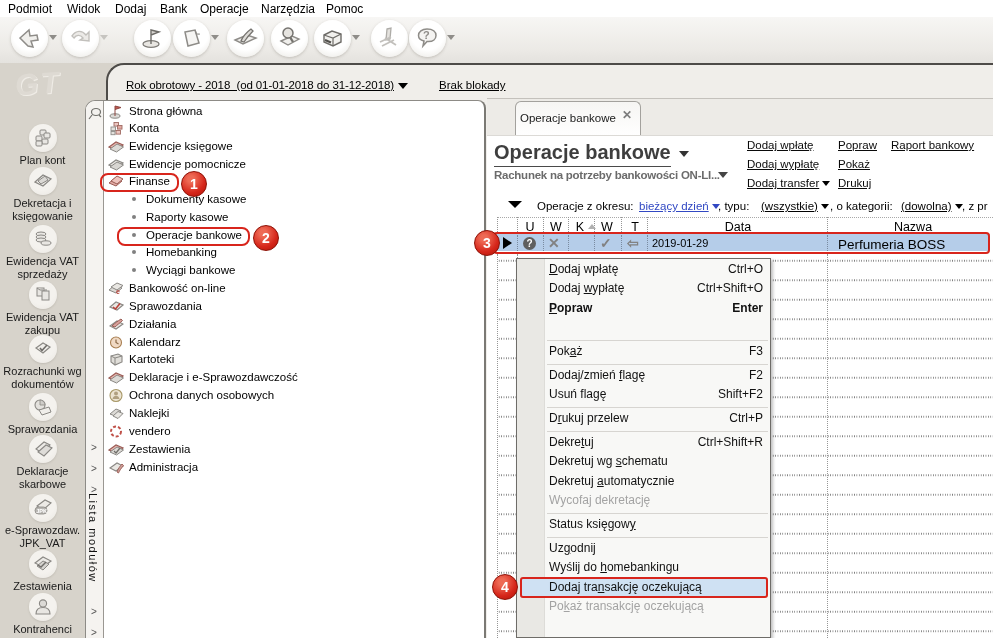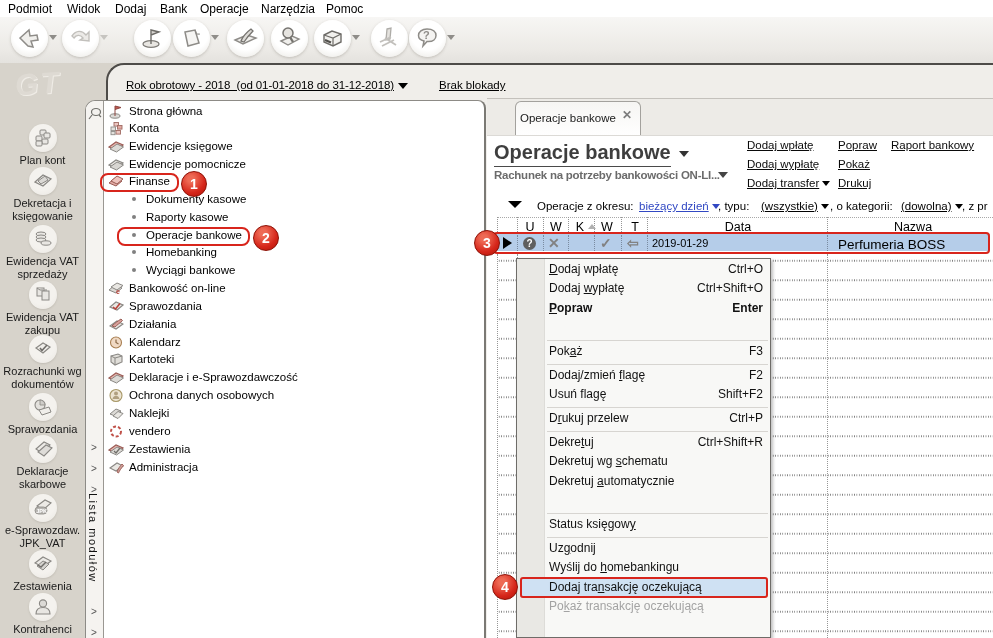--- a/index.html
+++ b/index.html
@@ -559,20 +559,23 @@
   <div class="mi" style="top:174px">
         <span class="lab">Dekre<u>t</u>uj</span>
         <span class="sc">Ctrl+Shift+R</span>
       </div>
   <div class="mi" style="top:213px">
         <span class="lab">Dekretuj <u>a</u>utomatycznie</span>
       </div>
   <div class="mi" style="top:193px">
         <span class="lab">Dekretuj wg <u>s</u>chematu</span>
       </div>
+  <div class="mi dis" style="top:232px">
+        <span class="lab">Wycofaj dekretację</span>
+      </div>
   <div class="msep" style="top:254px"></div>
   <div class="mi" style="top:256px">
         <span class="lab">Status księgow<u>y</u></span>
       </div>
   <div class="msep" style="top:278px"></div>
   <div class="mi" style="top:280px">
         <span class="lab">Uz<u>g</u>odnij</span>
       </div>
   <div class="mi" style="top:299px">
         <span class="lab">Wyślij do <u>h</u>omebankingu</span>

